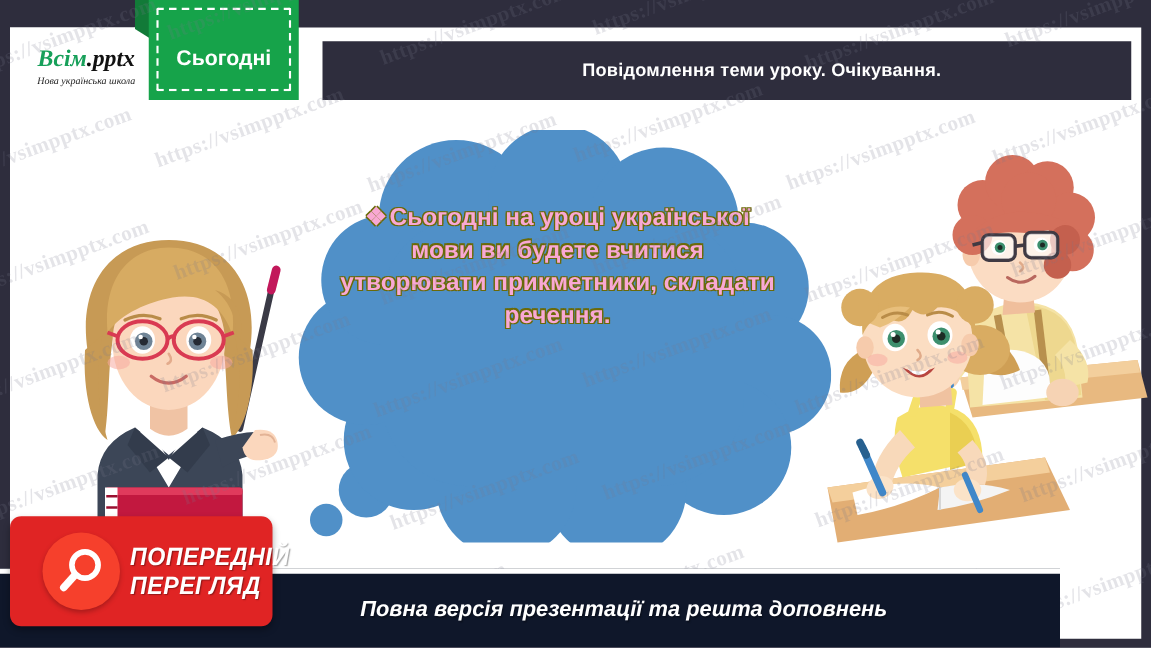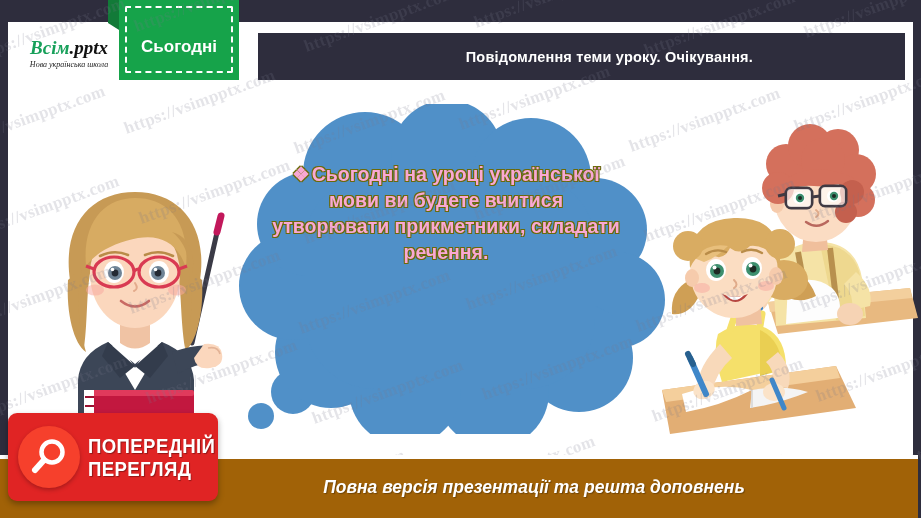--- a/index.html
+++ b/index.html
@@ -110,43 +110,43 @@
                 -1px 1px 0 #6b6a08, 1px 1px 0 #6b6a08;
   }
   .cloud-text .bullet { margin-right:2px; }
 
   
   .kids { position:absolute; left:660px; top:112px; width:261px; height:330px; z-index:15; }
 
   
   .banner {
     position:absolute; left:0; top:455px;
-    width:918px; height:63px;
-    background:#a16207; z-index:45;
+    width:848px; height:63px;
+    background:#0f172a; z-index:45;
     display:flex; align-items:center; justify-content:center;
   }
   .banner::before {
     content:""; position:absolute; left:0; top:0;
     width:100%; height:4px; background:#ffffff;
   }
   .banner-text {
     width:100%; text-align:center;
     color:#ffffff; font-style:italic; font-weight:700;
     font-size:17.5px; line-height:1.32;
     padding-left:150px; padding-top:3px;
     text-shadow:1px 1px 1px rgba(0,0,0,.30);
   }
 
   
   .preview {
     position:absolute; left:8px; top:413px;
     width:210px; height:88px; z-index:60;
     background:#e02424; border-radius:9px;
     box-shadow:0 3px 6px rgba(0,0,0,.32);
-    display:flex; align-items:center; gap:8px; padding-left:10px;
+    display:flex; align-items:center; gap:8px; padding-left:26px;font-style:italic;
   }
   .preview-circle {
     width:62px; height:62px; border-radius:50%;
     background:#f6402c; flex:0 0 auto;
     display:flex; align-items:center; justify-content:center;
     box-shadow:0 2px 4px rgba(0,0,0,.25);
   }
   .preview-labels {
     display:flex; flex-direction:column; line-height:1.0;
   }

